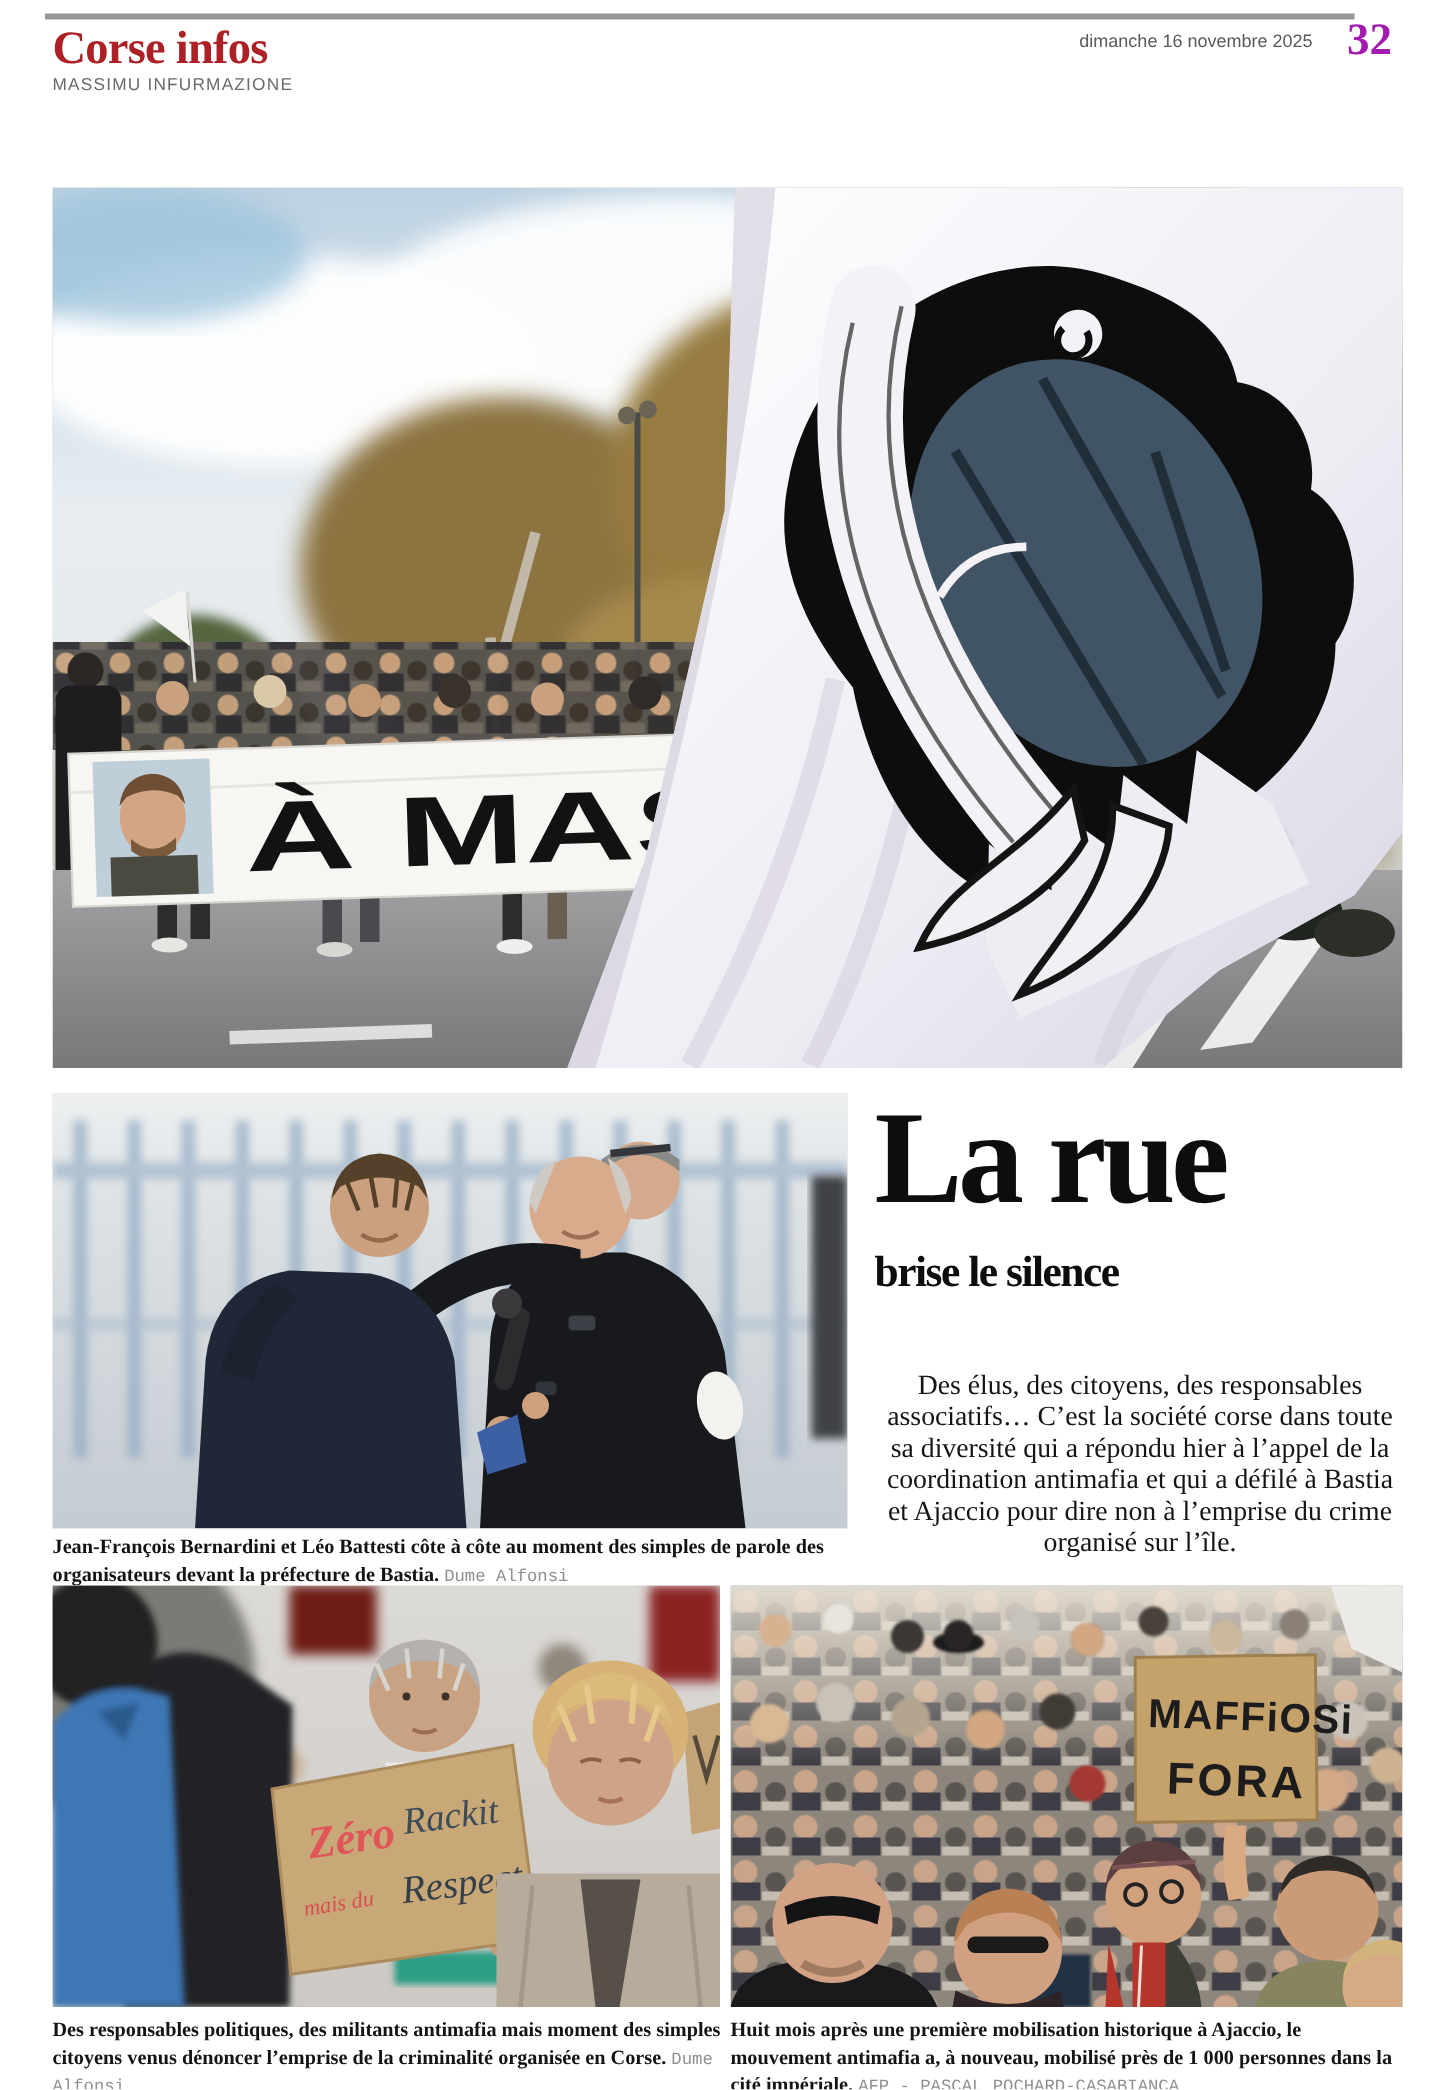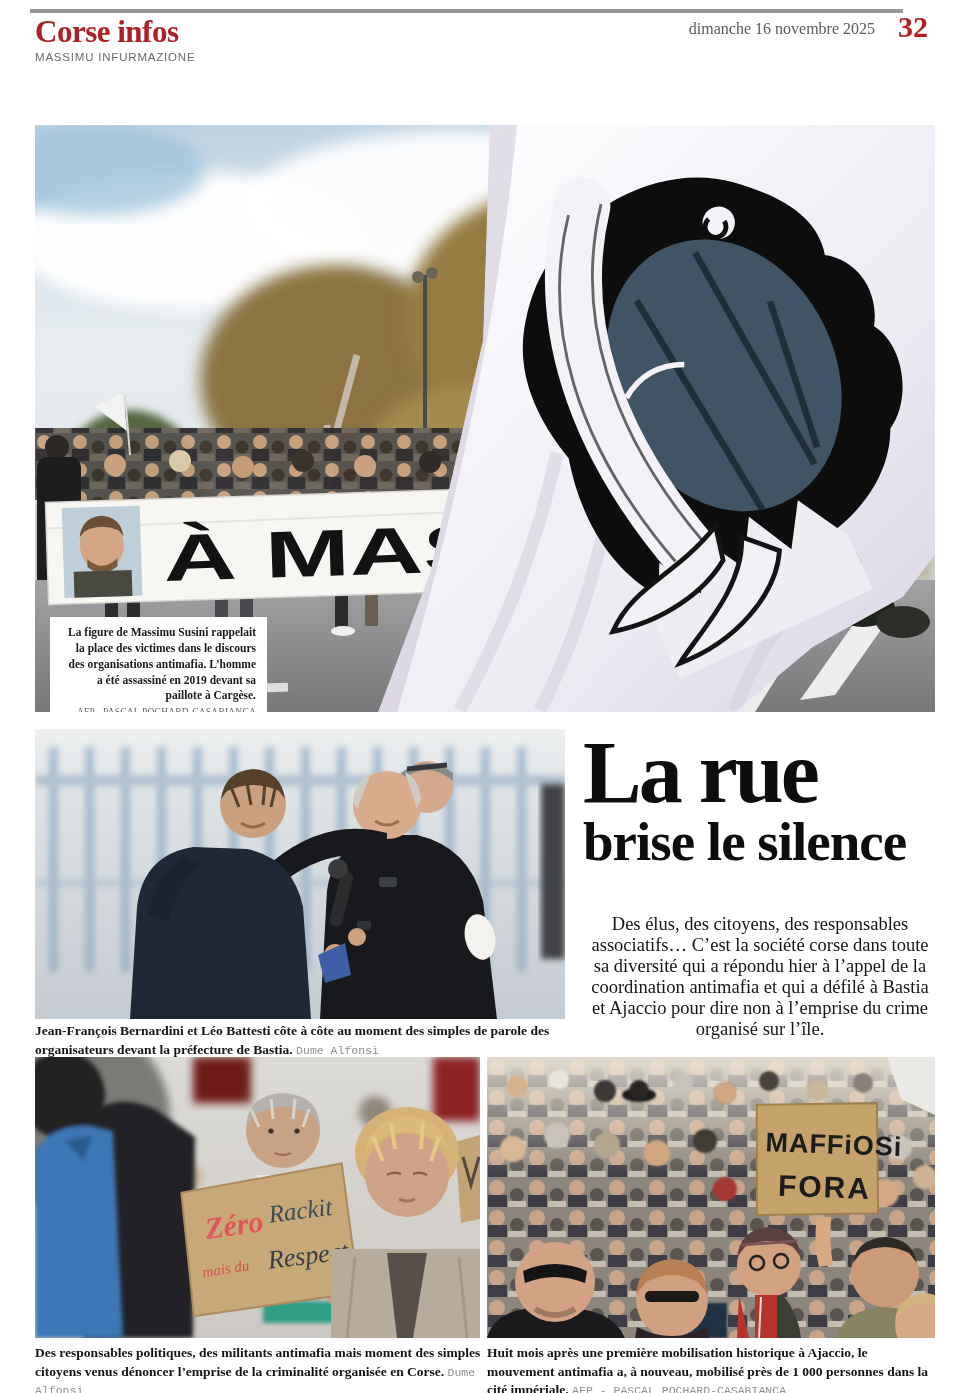--- a/index.html
+++ b/index.html
@@ -4,23 +4,23 @@
 <style>
   html,body{margin:0;padding:0;background:#ffffff;}
   #page{position:relative;width:970px;height:1393px;background:#ffffff;overflow:hidden;
         font-family:"Liberation Serif",serif;color:#111;}
   
   .top-rule{position:absolute;left:30px;top:9px;width:873px;height:4px;background:#979797;}
   .masthead-title{position:absolute;left:35px;top:14px;font-size:31px;font-weight:bold;
         color:#ac2026;letter-spacing:-0.5px;}
   .masthead-sub{position:absolute;left:35px;top:51px;font-family:"Liberation Sans",sans-serif;
         font-size:11.5px;color:#6a6a6a;letter-spacing:0.8px;}
-  .issue-date{position:absolute;right:95px;top:20px;font-family:Liberation Serif, serif;
-        font-size:16px;color:#5a5a5a;}
-  .page-number{position:absolute;right:42px;top:10px;font-size:30px;font-weight:bold;color:#b91c1c;}
+  .issue-date{position:absolute;right:95px;top:20px;font-family:Liberation Sans, sans-serif;
+        font-size:12px;color:#5a5a5a;}
+  .page-number{position:absolute;right:42px;top:10px;font-size:30px;font-weight:bold;color:#a21caf;}
   
   .photo{position:absolute;overflow:hidden;background:#d8d8d8;}
   .photo svg{display:block;}
   #main-photo{left:35px;top:125px;width:900px;height:587px;}
   #speakers-photo{left:35px;top:729px;width:530px;height:290px;}
   #bastia-photo{left:35px;top:1057px;width:445px;height:281px;}
   #ajaccio-photo{left:487px;top:1057px;width:448px;height:281px;}
   
   .caption-box{position:absolute;left:15px;top:492px;width:194px;background:#ffffff;
         padding:8px 11px 7px 12px;text-align:right;}
@@ -29,21 +29,21 @@
   
   .photo-caption{position:absolute;font-size:13.5px;line-height:1.38;font-weight:bold;color:#141414;}
   .photo-caption .credit{font-family:Liberation Mono, monospace;font-weight:normal;
         font-size:11.5px;color:#8f8f8f;}
   #speakers-caption{left:35px;top:1022px;width:532px;}
   #bastia-caption{left:35px;top:1344px;width:448px;}
   #ajaccio-caption{left:487px;top:1344px;width:450px;}
   
   #headline{position:absolute;left:583px;top:733px;width:354px;color:#0d0d0d;}
   #headline .h1{font-size:88px;line-height:0.92;font-weight:bold;letter-spacing:-3px;}
-  #headline .h2{font-size:55px;line-height:1.0;font-weight:bold;letter-spacing:-1px;margin-top:0;}
+  #headline .h2{font-size:29px;line-height:1.0;font-weight:bold;letter-spacing:-1px;margin-top:20px;}
   #standfirst{position:absolute;left:583px;top:878px;width:354px;text-align:center;
         font-size:18.5px;line-height:1.14;color:#151515;margin-top:36px;}
 </style>
 </head>
 <body>
 
 <div id="page">
 
   <div class="top-rule"></div>
   <div class="masthead-title">Corse infos</div>
@@ -200,24 +200,20 @@
           <circle cx="78" cy="-158" r="17" fill="#f4f2f6"></circle>
           <path d="M 70,-166 a 11 11 0 1 0 14,9" stroke="#0d0d0d" stroke-width="5" fill="none"></path>
           <path d="M -88,-32 Q -55,-55 -18,-38" stroke="#f4f2f6" stroke-width="6" fill="none"></path>
           <polygon points="-162,205 -130,140 -104,188 -78,136 -52,182 -24,136 2,186 30,142 62,198 62,260 -162,260" fill="#efecf4"></polygon>
           <path d="M -60,130 C -120,160 -165,150 -205,185 C -152,198 -100,188 -68,166 Z" fill="#f2f0f5" stroke="#141414" stroke-width="5"></path>
           <path d="M -40,152 C -60,202 -125,225 -155,245 C -92,250 -32,222 -10,182 Z" fill="#f2f0f5" stroke="#141414" stroke-width="5"></path>
         </g>
       </g>
     </svg>
 
-    <div class="caption-box">
-      <div class="cap">La figure de Massimu Susini rappelait la place des victimes dans le discours des organisations antimafia. L’homme a été assassiné en 2019 devant sa paillote à Cargèse.</div>
-      <div class="cred">AFP - PASCAL POCHARD-CASABIANCA</div>
-    </div>
   </div>
 
   <div class="photo" id="speakers-photo">
     <svg width="530" height="290" viewBox="0 0 530 290">
       <defs>
         <linearGradient id="bg2" x1="0" y1="0" x2="0" y2="1">
           <stop offset="0" stop-color="#eef0f1"></stop>
             <stop offset="0.25" stop-color="#dde2e5"></stop>
             <stop offset="1" stop-color="#c4cbd1"></stop>
         </linearGradient>

